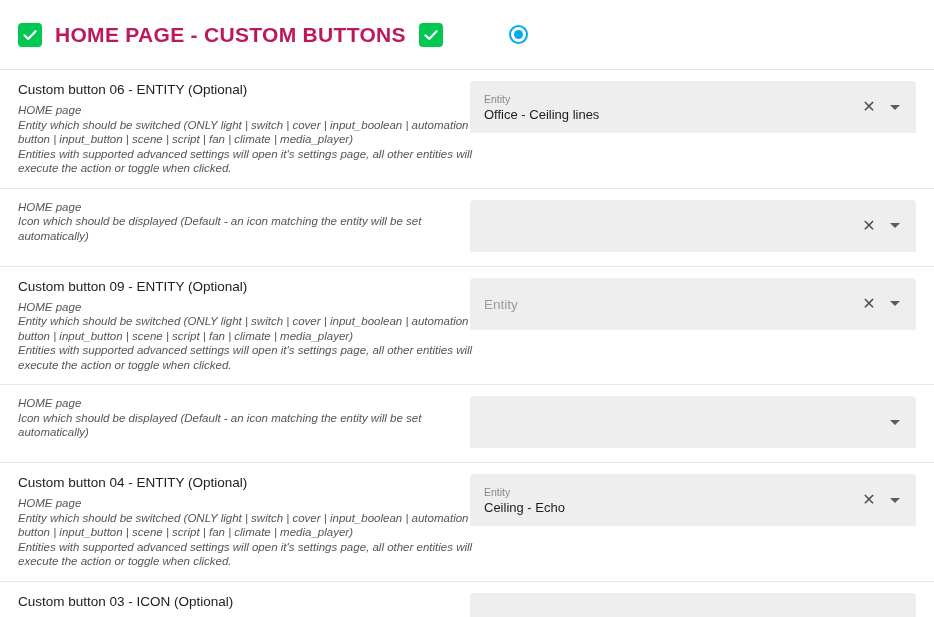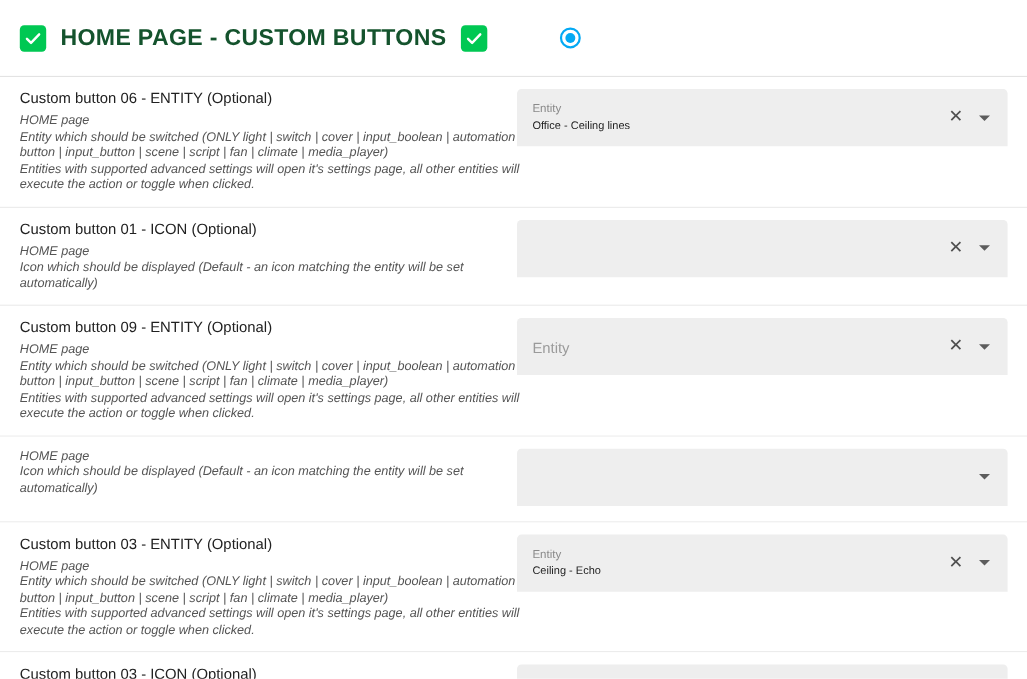--- a/index.html
+++ b/index.html
@@ -33,21 +33,21 @@
     display: inline-flex;
     align-items: center;
     justify-content: center;
     flex: 0 0 auto;
   }
   .check-box svg { display: block; }
   .header-title {
     font-size: 21px;
     font-weight: bold;
     letter-spacing: 0.3px;
-    color: #14532d;
+    color: #be185d;
     margin: 0 13px;
     white-space: nowrap;
   }
   .radio-wrap {
     margin-left: 66px;
     display: flex;
     align-items: center;
   }
   .radio-outer {
     width: 19px; height: 19px;
@@ -116,21 +116,21 @@
     height: 100%;
     padding-top: 2px;
   }
   .mfield-float {
     font-size: 10.5px;
     color: #8a8a8a;
     line-height: 12px;
     margin-bottom: 1px;
   }
   .mfield-value {
-    font-size: 10px;
+    font-size: 13px;
     color: #1d1d1d;
     line-height: 17px;
     white-space: nowrap;
     overflow: hidden;
     text-overflow: ellipsis;
   }
   .mfield-placeholder {
     font-size: 13.5px;
     color: #9a9a9a;
     line-height: 17px;
@@ -197,21 +197,20 @@
           </div>
         <div class="icon-btn">
             <span class="caret"></span>
           </div>
       </div>
     </div>
   </div>
 
   <div class="row">
     <div class="label-col">
-      <div class="lab-title">Custom button 01 - ICON (Optional)</div>
       <div class="lab-desc">
         <div>HOME page</div>
         <div>Icon which should be displayed (Default - an icon matching the entity will be set</div>
         <div>automatically)</div>
       </div>
     </div>
     <div class="field-col">
       <div class="mfield">
         <div class="mfield-texts">
           <div class="mfield-value"></div>
@@ -267,21 +266,21 @@
         </div>
         <div class="icon-btn">
             <span class="caret"></span>
           </div>
       </div>
     </div>
   </div>
 
   <div class="row tall">
     <div class="label-col">
-      <div class="lab-title">Custom button 03 - ENTITY (Optional)</div>
+      <div class="lab-title">Custom button 04 - ENTITY (Optional)</div>
       <div class="lab-desc">
         <div>HOME page</div>
         <div>Entity which should be switched (ONLY light | switch | cover | input_boolean | automation |</div>
         <div>button | input_button | scene | script | fan | climate | media_player)</div>
         <div>Entities with supported advanced settings will open it's settings page, all other entities will</div>
         <div>execute the action or toggle when clicked.</div>
       </div>
     </div>
     <div class="field-col">
       <div class="mfield">

